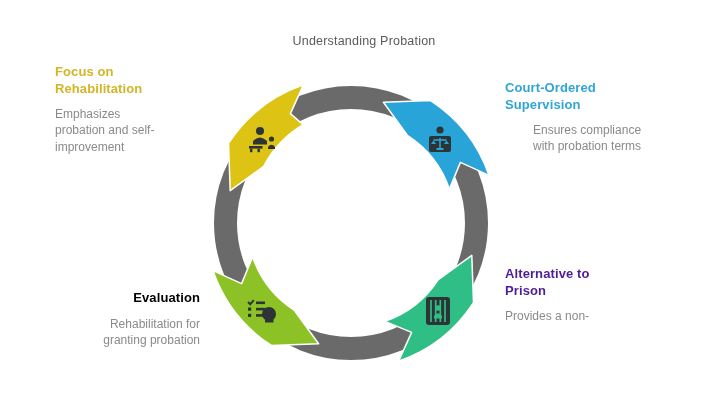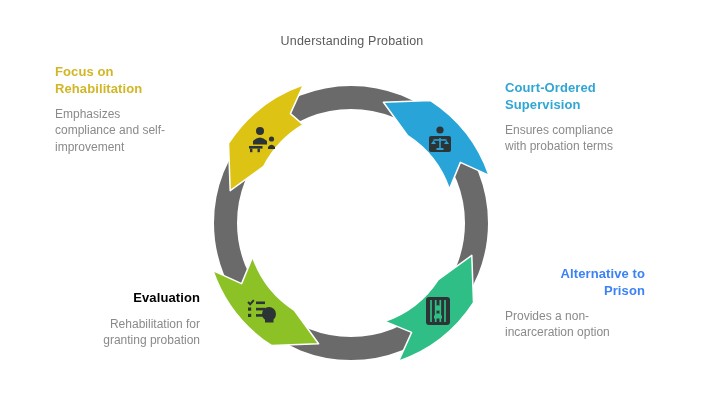--- a/index.html
+++ b/index.html
@@ -1,21 +1,21 @@
 <!DOCTYPE html>
 <html><head>
 <meta charset="utf-8">
 <style>
   html,body{margin:0;padding:0;}
   #canvas{
     position:relative;width:720px;height:410px;background:#ffffff;
     font-family:"Liberation Sans",sans-serif;overflow:hidden;
   }
   #title{
-    position:absolute;top:34px;left:0;width:704px;text-align:center;
+    position:absolute;top:34px;left:12px;width:704px;text-align:center;
     font-size:12.5px;letter-spacing:.2px;
   }
   #diagram{position:absolute;left:0;top:0;}
   .label{position:absolute;}
   .label .heading{font-size:13px;font-weight:bold;line-height:1.28;letter-spacing:.1px;}
   .label .body{font-size:12px;line-height:1.35;margin-top:9px;}
   .tl{left:55px;top:64px;width:145px;}
   .tr{left:505px;top:80px;width:140px;text-align:left;}
   .br{left:505px;top:266px;width:140px;text-align:left;}
   .bl{left:55px;top:290px;width:145px;text-align:right;}
@@ -80,44 +80,43 @@
     </g>
   </svg>
 
   <div class="label tl">
     <div class="heading" style="color: rgb(210, 182, 38);">
       <div>Focus on</div>
       <div>Rehabilitation</div>
     </div>
     <div class="body" style="color: rgb(138, 138, 138);">
       <div>Emphasizes</div>
-      <div>compliance and self-</div>
+      <div>probation and self-</div>
       <div>improvement</div>
     </div>
   </div>
 
   <div class="label tr">
     <div class="heading" style="color: rgb(47, 166, 211);">
       <div>Court-Ordered</div>
       <div>Supervision</div>
     </div>
-    <div class="body" style="color: rgb(138, 138, 138);">
+    <div class="body" style="color: rgb(138, 138, 138); margin-left: 28px;">
       <div>Ensures compliance</div>
       <div>with probation terms</div>
     </div>
   </div>
 
   <div class="label br">
-    <div class="heading" style="color: #3b82f6; text-align: right;">
+    <div class="heading" style="color: #4c1d95;">
       <div>Alternative to</div>
       <div>Prison</div>
     </div>
     <div class="body" style="color: rgb(138, 138, 138);">
       <div>Provides a non-</div>
-      <div>incarceration option</div>
     </div>
   </div>
 
   <div class="label bl">
     <div class="heading" style="color: #000000;">
       <div>Evaluation</div>
     </div>
     <div class="body" style="color: rgb(138, 138, 138);">
       <div>Rehabilitation for</div>
       <div>granting probation</div>

